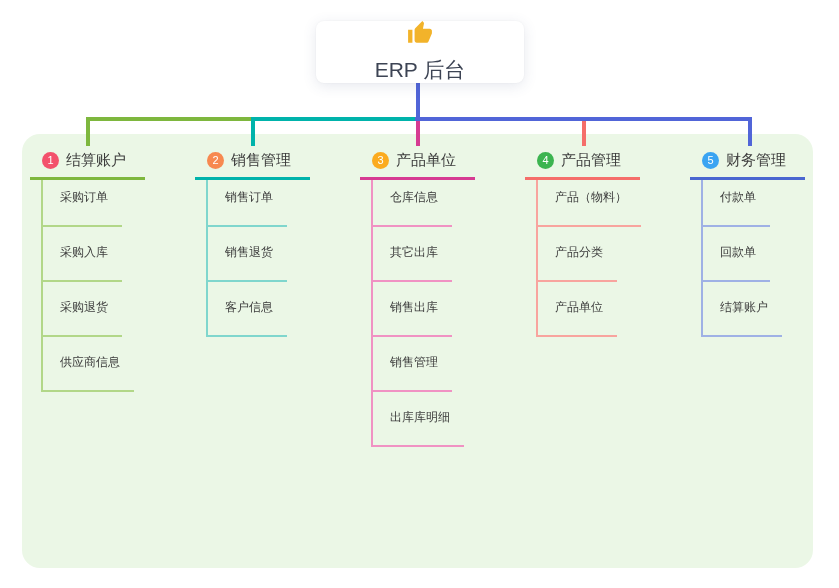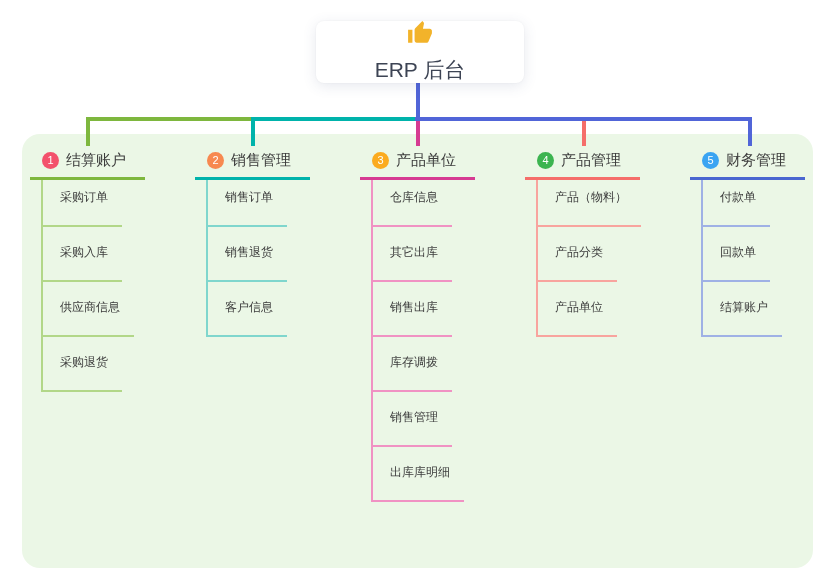--- a/index.html
+++ b/index.html
@@ -94,24 +94,24 @@
     <span>结算账户</span>
   </div>
   <div class="children">
     <div class="child-row">
         <span class="child-label">采购订单</span>
       </div>
     <div class="child-row">
         <span class="child-label">采购入库</span>
       </div>
     <div class="child-row">
-        <span class="child-label">供应商信息</span>
+        <span class="child-label">采购退货</span>
       </div>
     <div class="child-row">
-        <span class="child-label">采购退货</span>
+        <span class="child-label">供应商信息</span>
       </div>
   </div>
 </div>
 
 <div class="branch bx2 b2">
   <div class="branch-header">
     <span class="badge">2</span>
     <span>销售管理</span>
   </div>
   <div class="children">
@@ -134,23 +134,20 @@
   </div>
   <div class="children">
     <div class="child-row">
         <span class="child-label">仓库信息</span>
       </div>
     <div class="child-row">
         <span class="child-label">其它出库</span>
       </div>
     <div class="child-row">
         <span class="child-label">销售出库</span>
-      </div>
-    <div class="child-row">
-        <span class="child-label">库存调拨</span>
       </div>
     <div class="child-row">
         <span class="child-label">销售管理</span>
       </div>
     <div class="child-row">
         <span class="child-label">出库库明细</span>
       </div>
   </div>
 </div>
 

